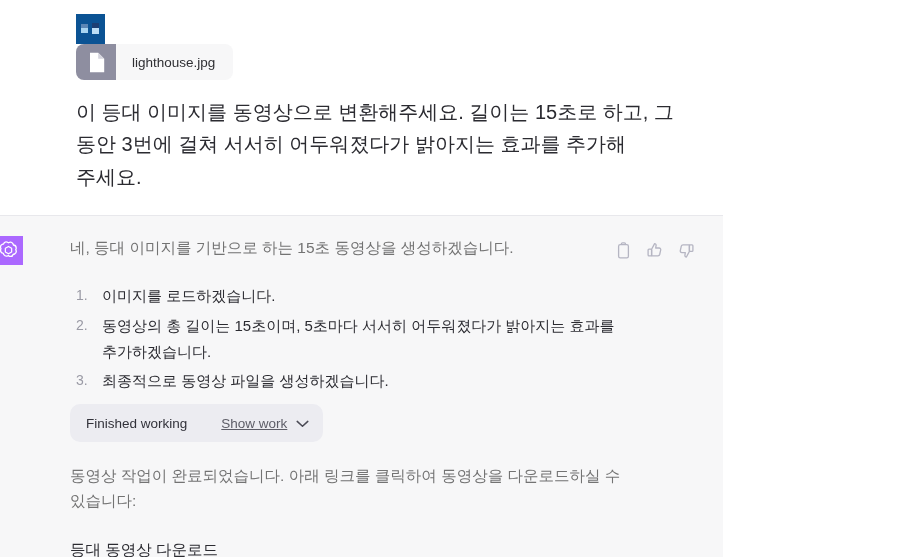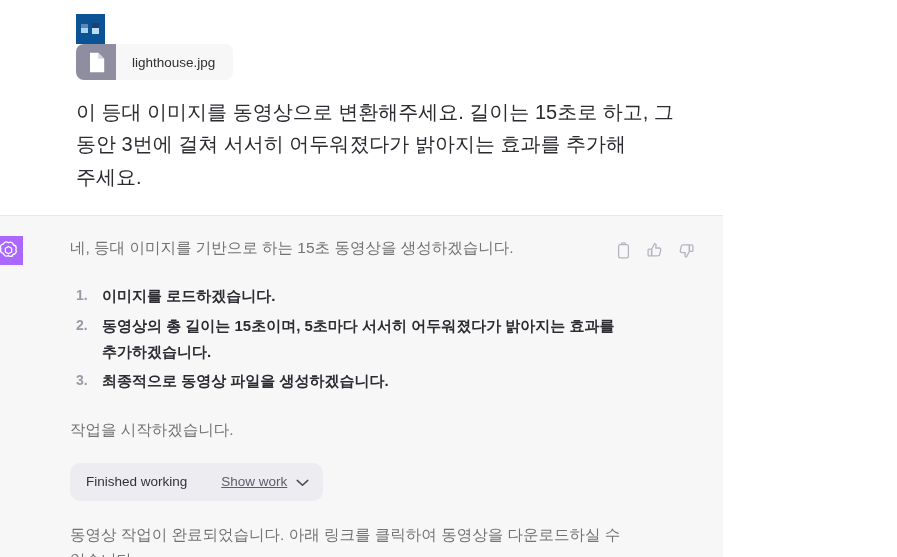--- a/index.html
+++ b/index.html
@@ -143,21 +143,20 @@
     max-width: 700px;
     word-break: keep-all;
   }
 
   ol.steps {
     margin: 0 0 10px 0;
     padding: 0 0 0 30px;
     list-style: none;
     counter-reset: stepcount;
     max-width: 690px;
-    font-weight: bold;
   }
   ol.steps li {
     counter-increment: stepcount;
     position: relative;
     font-size: 15px;
     line-height: 1.72;
     color: #2b2b31;
     margin-bottom: 4px;
     padding-left: 2px;
     word-break: keep-all;
@@ -279,21 +278,20 @@
       </div>
 
       <p class="assistant-para">네, 등대 이미지를 기반으로 하는 15초 동영상을 생성하겠습니다.</p>
 
       <ol class="steps">
         <li>이미지를 로드하겠습니다.</li>
         <li>동영상의 총 길이는 15초이며, 5초마다 서서히 어두워졌다가 밝아지는 효과를 추가하겠습니다.</li>
         <li>최종적으로 동영상 파일을 생성하겠습니다.</li>
       </ol>
 
-      <p class="assistant-para para-start">작업을 시작하겠습니다.</p>
 
       <div class="work-box">
         <span class="work-status">Finished working</span>
         <span class="work-toggle">
           <span class="work-toggle-label">Show work</span>
           <span class="chev">
             <svg width="13" height="8" viewBox="0 0 13 8" aria-hidden="true">
               <path d="M1.2 1.4 6.5 6.3 11.8 1.4" fill="none" stroke="#4a4a55" stroke-width="1.5" stroke-linecap="round" stroke-linejoin="round"></path>
             </svg>
           </span>

